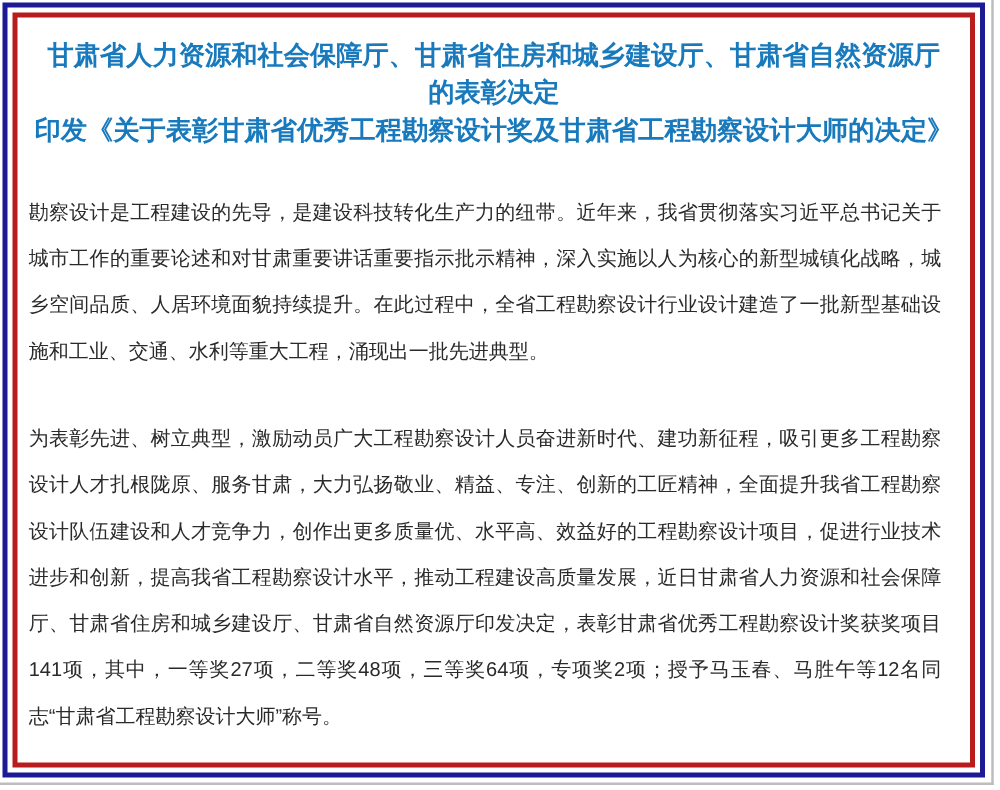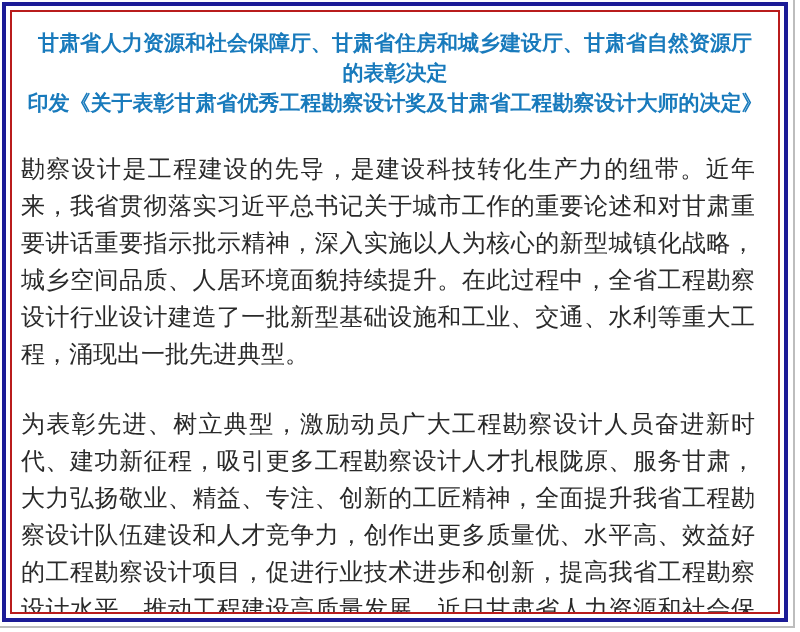--- a/index.html
+++ b/index.html
@@ -38,40 +38,40 @@
     box-sizing: border-box;
     border: 4px solid #1b1b96;
     padding: 4px;
     background: #ffffff;
   }
   
   .doc-inner {
     box-sizing: border-box;
     width: 100%;
     height: 100%;
-    border: 2px solid #b91c1c;
+    border: 4px solid #b91c1c;
     padding: 14px 9px 12px 9px;
     background: #ffffff;
     overflow: hidden;
   }
   .doc-title {
     margin: 2px 0 32px 0;
     text-align: center;
     color: #187abc;
     font-size: 21px;
     font-weight: bold;
     line-height: 30px;
   }
   .doc-title .title-line {
     display: block;
   }
   .doc-body p {
     margin: 0 14px 33px 0;
     color: #2a2a2a;
-    font-size: 24px;
+    font-size: 16px;
     line-height: 37px;
     text-align: justify;
     letter-spacing: 0;
   }
 </style>
 </head>
 <body>
 
 <div class="page">
   <div class="doc-frame">

